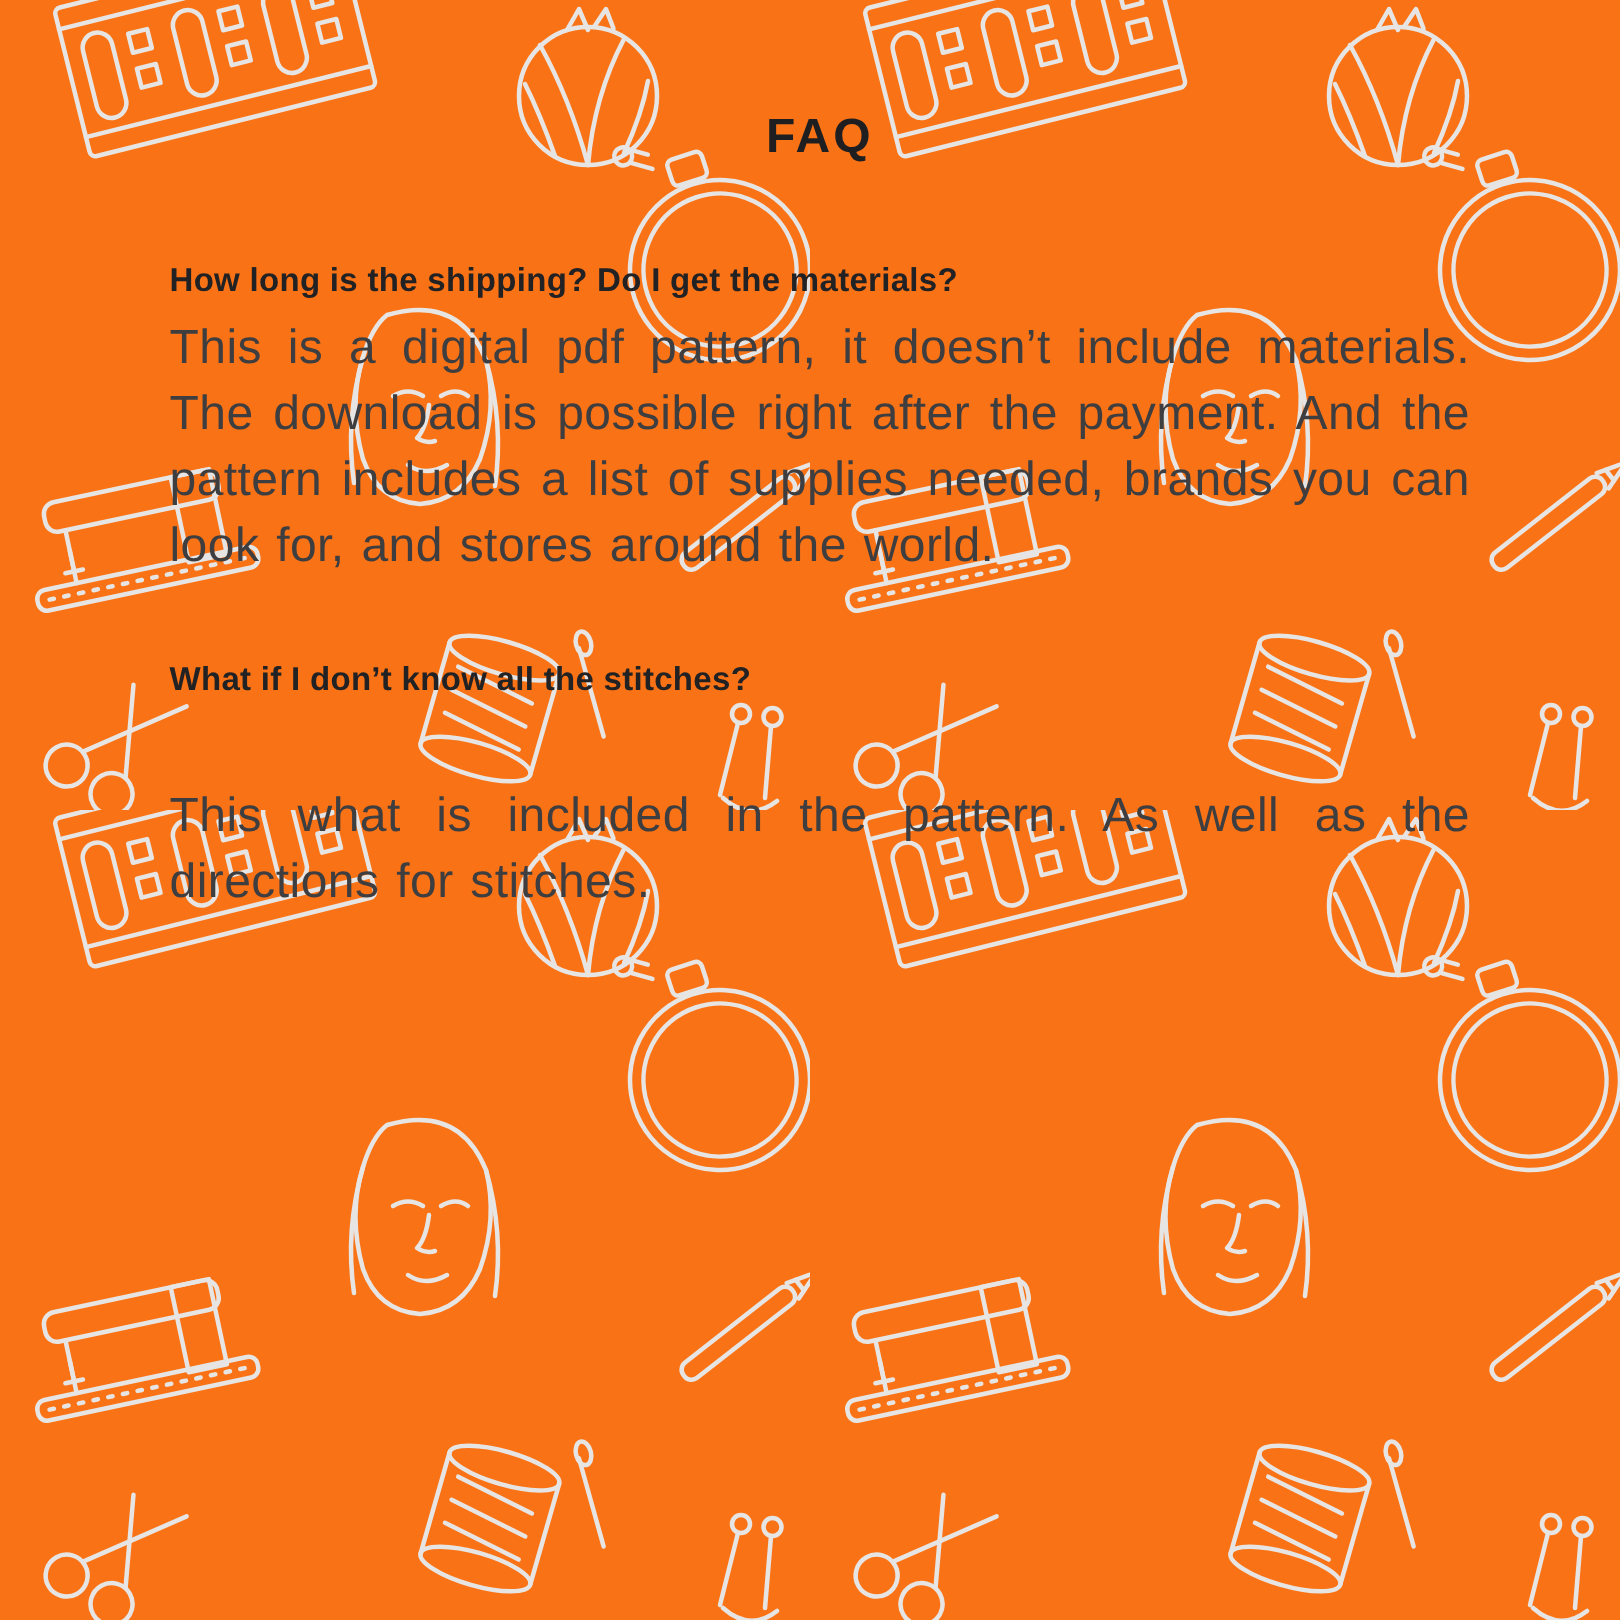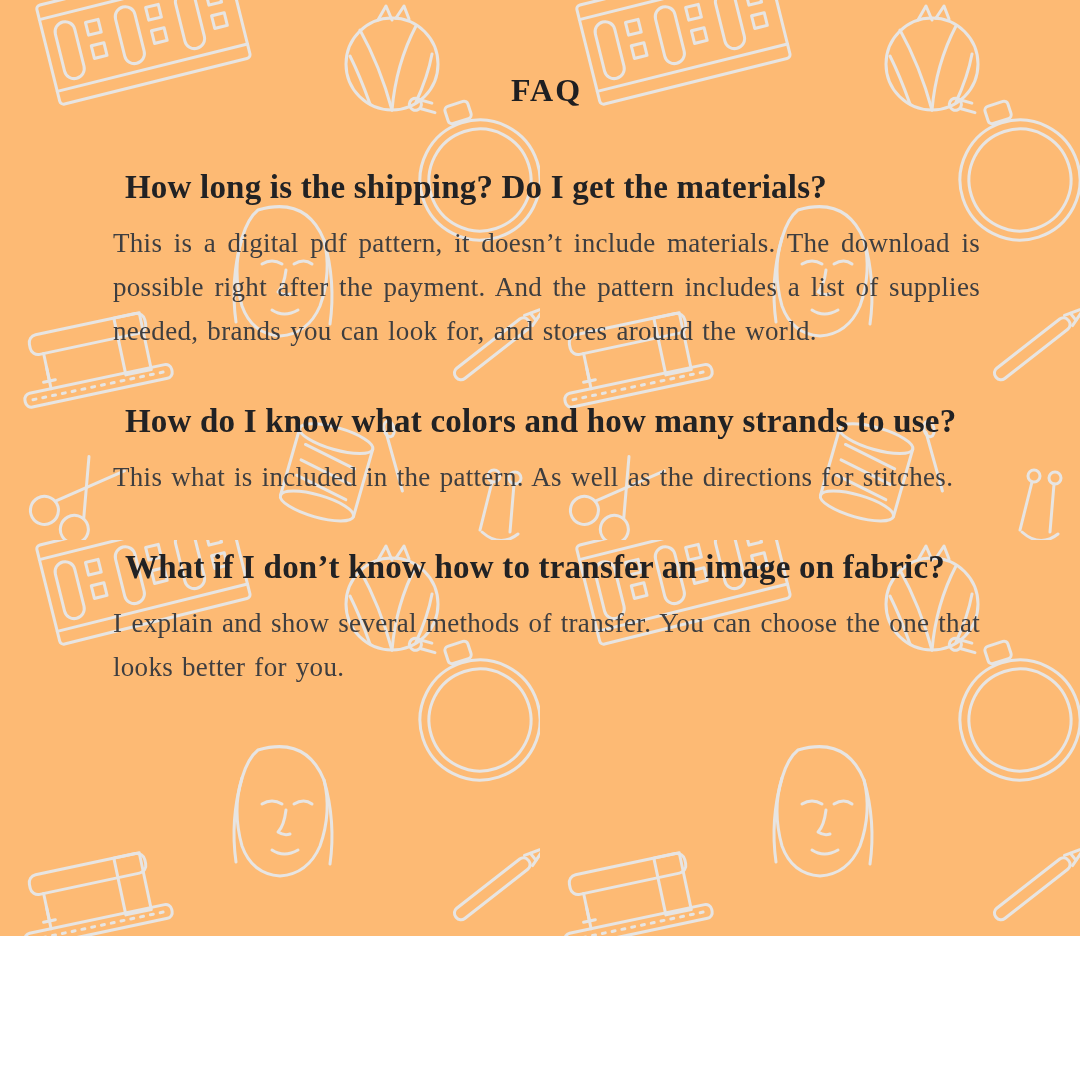--- a/index.html
+++ b/index.html
@@ -2,24 +2,24 @@
 <html><head>
 <meta charset="utf-8">
 <style>
   html, body {
     margin: 0;
     padding: 0;
   }
   .page {
     position: relative;
     width: 1080px;
-    height: 936px;
-    background: #fdba74;
+    height: 1080px;
+    background: #f97316;
     overflow: hidden;
-    font-family: Liberation Serif, serif;
+    font-family: Liberation Sans, sans-serif;
   }
   .bg-pattern {
     position: absolute;
     top: 0; left: 0;
     width: 1080px;
     height: 1080px;
     z-index: 0;
   }
   .content {
     position: relative;
@@ -31,30 +31,30 @@
     text-align: center;
     font-size: 32px;
     font-weight: 700;
     letter-spacing: 2px;
     color: #1f1f21;
   }
   .qa {
     margin: 0 0 46px 0;
   }
   .qa-question {
-    margin: 12px;
-    font-size: 33px;
+    margin: 0;
+    font-size: 22px;
     font-weight: 700;
     line-height: 44px;
     letter-spacing: 0.2px;
     color: #222224;
   }
   .qa-answer {
     margin: 0;
-    font-size: 27px;
+    font-size: 32px;
     font-weight: 400;
     line-height: 44px;
     letter-spacing: 0.3px;
     word-spacing: 2px;
     color: #3e3e40;
     text-align: justify;
   }
 </style>
 </head>
 <body>
@@ -161,25 +161,21 @@
 
   <div class="content">
     <h1 class="page-title">FAQ</h1>
 
     <section class="qa">
       <h2 class="qa-question">How long is the shipping? Do I get the materials?</h2>
       <p class="qa-answer">This is a digital pdf pattern, it doesn’t include materials. The download is possible right after the payment. And the pattern includes a list of supplies needed, brands you can look for, and stores around the world.</p>
     </section>
 
     <section class="qa">
+      <h2 class="qa-question">What if I don’t know all the stitches?</h2>
     </section>
 
     <section class="qa">
-      <h2 class="qa-question">How do I know what colors and how many strands to use?</h2>
       <p class="qa-answer">This what is included in the pattern. As well as the directions for stitches.</p>
     </section>
 
-    <section class="qa">
-      <h2 class="qa-question">What if I don’t know how to transfer an image on fabric?</h2>
-      <p class="qa-answer">I explain and show several methods of transfer. You can choose the one that looks better for you.</p>
-    </section>
   </div>
 </div>
 
 </body></html>

